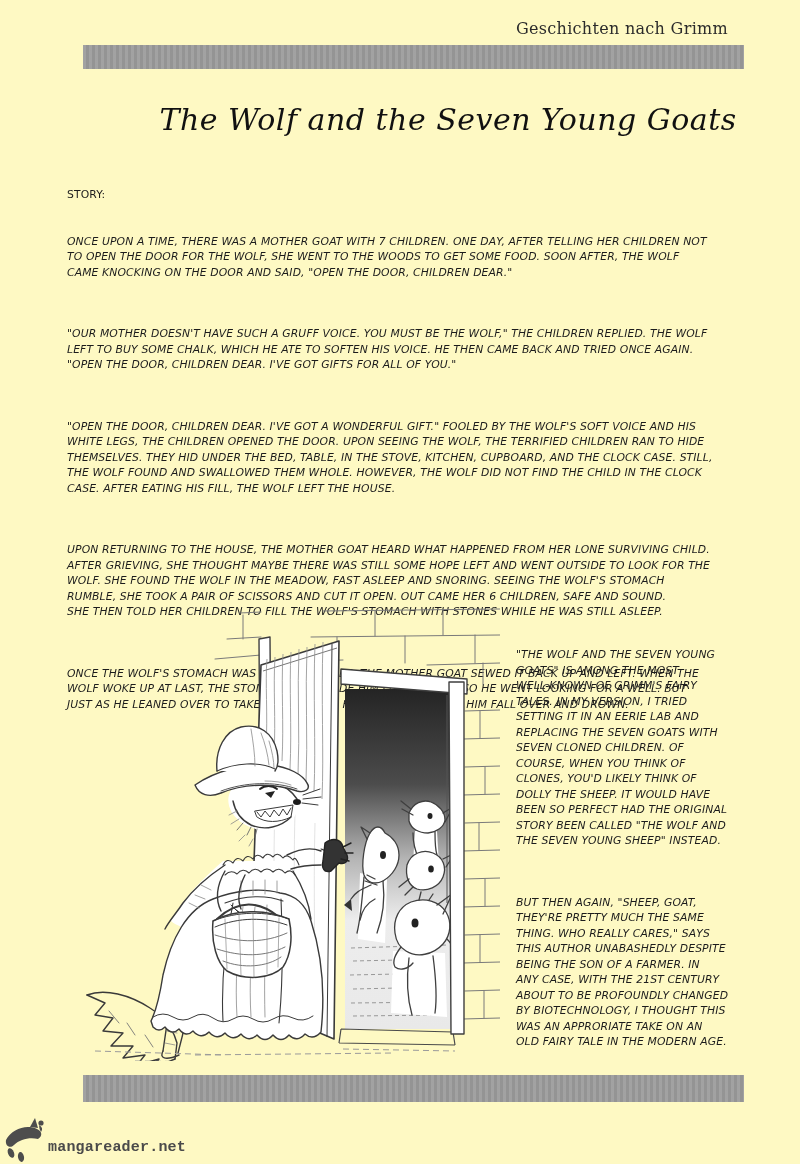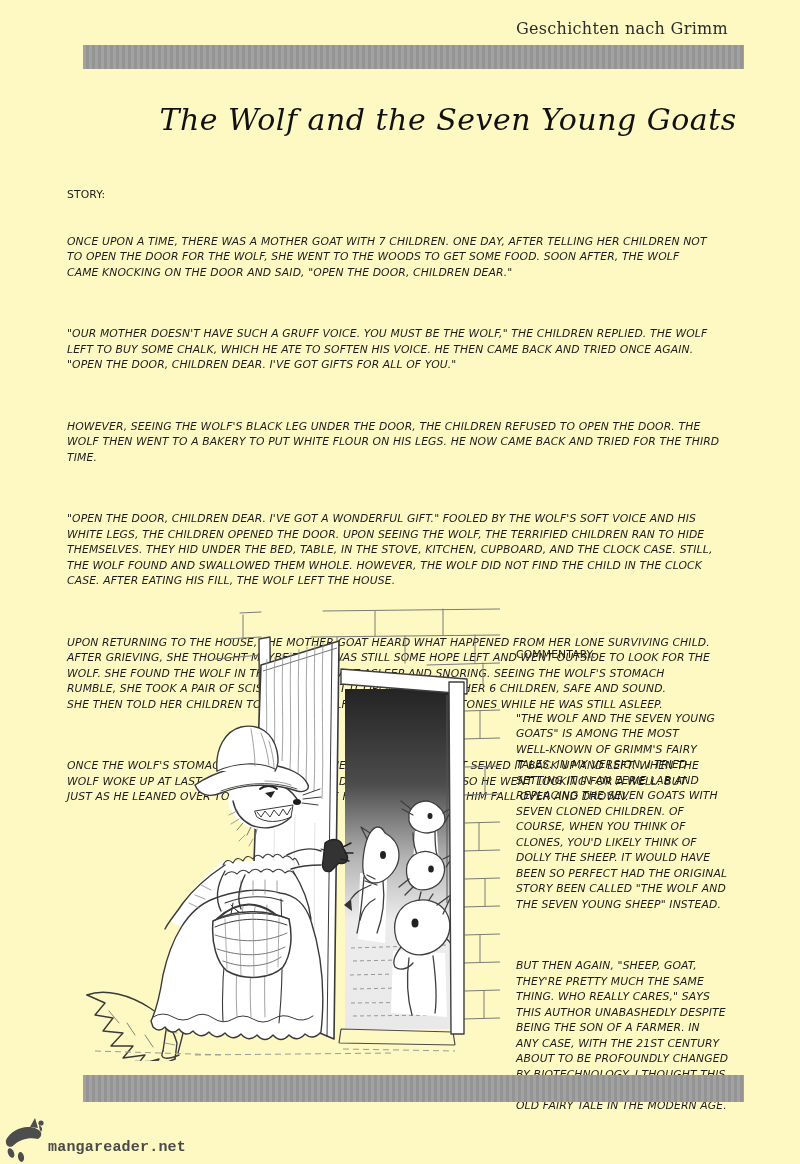--- a/index.html
+++ b/index.html
@@ -36,23 +36,20 @@
   <h1 class="title">The Wolf and the Seven Young Goats</h1>
 
   <div class="story comic">
     <p class="sec-label">STORY:</p>
     <p class="para">ONCE UPON A TIME, THERE WAS A MOTHER GOAT WITH 7 CHILDREN. ONE DAY, AFTER TELLING HER CHILDREN NOT
 TO OPEN THE DOOR FOR THE WOLF, SHE WENT TO THE WOODS TO GET SOME FOOD. SOON AFTER, THE WOLF
 CAME KNOCKING ON THE DOOR AND SAID, "OPEN THE DOOR, CHILDREN DEAR."</p>
     <p class="para">"OUR MOTHER DOESN'T HAVE SUCH A GRUFF VOICE. YOU MUST BE THE WOLF," THE CHILDREN REPLIED. THE WOLF
 LEFT TO BUY SOME CHALK, WHICH HE ATE TO SOFTEN HIS VOICE. HE THEN CAME BACK AND TRIED ONCE AGAIN.
 "OPEN THE DOOR, CHILDREN DEAR. I'VE GOT GIFTS FOR ALL OF YOU."</p>
-    <p class="para">HOWEVER, SEEING THE WOLF'S BLACK LEG UNDER THE DOOR, THE CHILDREN REFUSED TO OPEN THE DOOR. THE
-WOLF THEN WENT TO A BAKERY TO PUT WHITE FLOUR ON HIS LEGS. HE NOW CAME BACK AND TRIED FOR THE THIRD
-TIME.</p>
     <p class="para">"OPEN THE DOOR, CHILDREN DEAR. I'VE GOT A WONDERFUL GIFT." FOOLED BY THE WOLF'S SOFT VOICE AND HIS
 WHITE LEGS, THE CHILDREN OPENED THE DOOR. UPON SEEING THE WOLF, THE TERRIFIED CHILDREN RAN TO HIDE
 THEMSELVES. THEY HID UNDER THE BED, TABLE, IN THE STOVE, KITCHEN, CUPBOARD, AND THE CLOCK CASE. STILL,
 THE WOLF FOUND AND SWALLOWED THEM WHOLE. HOWEVER, THE WOLF DID NOT FIND THE CHILD IN THE CLOCK
 CASE. AFTER EATING HIS FILL, THE WOLF LEFT THE HOUSE.</p>
     <p class="para">UPON RETURNING TO THE HOUSE, THE MOTHER GOAT HEARD WHAT HAPPENED FROM HER LONE SURVIVING CHILD.
 AFTER GRIEVING, SHE THOUGHT MAYBE THERE WAS STILL SOME HOPE LEFT AND WENT OUTSIDE TO LOOK FOR THE
 WOLF. SHE FOUND THE WOLF IN THE MEADOW, FAST ASLEEP AND SNORING. SEEING THE WOLF'S STOMACH
 RUMBLE, SHE TOOK A PAIR OF SCISSORS AND CUT IT OPEN. OUT CAME HER 6 CHILDREN, SAFE AND SOUND.
 SHE THEN TOLD HER CHILDREN TO FILL THE WOLF'S STOMACH WITH STONES WHILE HE WAS STILL ASLEEP.</p>
@@ -233,21 +230,20 @@
     <g stroke="#9b9b9b" stroke-width="1" fill="none" stroke-dasharray="6 4">
       <path d="M20,448 L150,452"></path>
       <path d="M60,458 L230,460"></path>
       <path d="M120,452 L320,450"></path>
       <path d="M268,446 L380,448"></path>
       <path d="M8,462 L90,464"></path>
     </g>
   </svg>
 
   <div class="commentary comic">
-    <p class="sec-label">COMMENTARY:</p>
     <p class="para">"THE WOLF AND THE SEVEN YOUNG
 GOATS" IS AMONG THE MOST
 WELL-KNOWN OF GRIMM'S FAIRY
 TALES. IN MY VERSION, I TRIED
 SETTING IT IN AN EERIE LAB AND
 REPLACING THE SEVEN GOATS WITH
 SEVEN CLONED CHILDREN. OF
 COURSE, WHEN YOU THINK OF
 CLONES, YOU'D LIKELY THINK OF
 DOLLY THE SHEEP. IT WOULD HAVE

